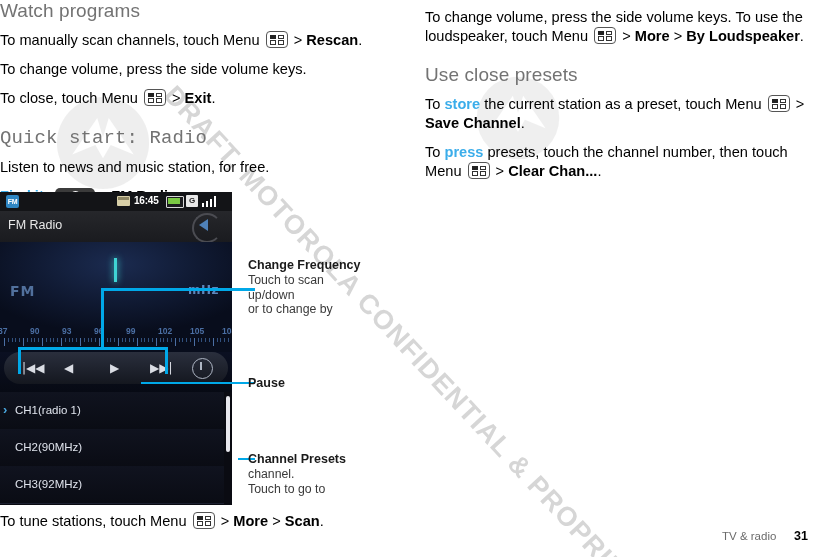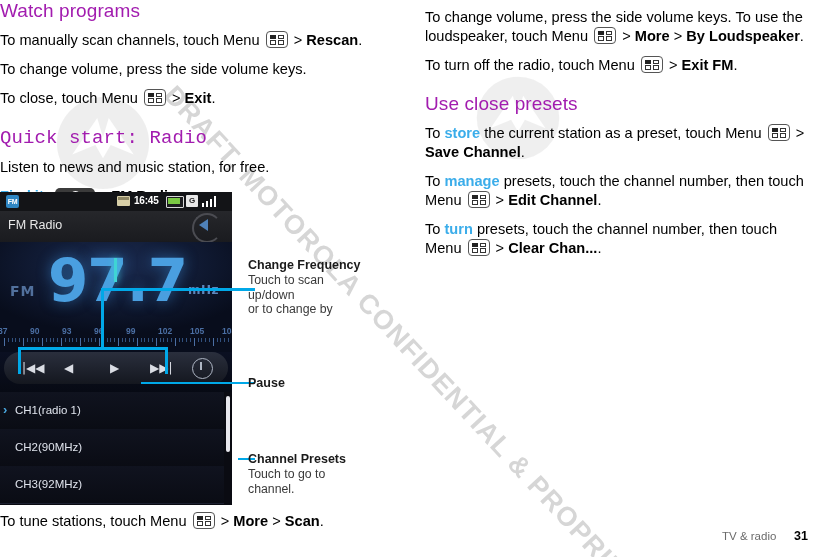--- a/index.html
+++ b/index.html
@@ -43,21 +43,21 @@
     opacity:.28;
   }
   
   .col{position:absolute;z-index:10;}
   #left-col{left:0px;top:0px;width:402px;}
   #right-col{left:425px;top:0px;width:391px;}
 
   h2.sec{
     font-size:19px;
     font-weight:normal;
-    color:#a21caf;
+    color:#737373;
     margin:0 0 9px 0;
     line-height:22px;
     letter-spacing:.1px;
   }
   p.body{
     font-size:14.6px;
     line-height:19px;
     margin:8px 0 10px 0;
     color:#000;
   }
@@ -326,21 +326,20 @@
     <div id="backbtn">
       <div class="ring"></div>
         <div class="tri"></div>
     </div>
   </div>
 
   <div id="tuner-base"></div>
 
   <div id="tuner">
     <div class="fmlab">FM</div>
-    <div class="freq">97.7</div>
     <div class="mhz">mHz</div>
     <div id="scale">
       <div class="nums">
           <span style="left: -2px;">87</span>
           <span style="left: 30px;">90</span>
           <span style="left: 62px;">93</span>
           <span style="left: 94px;">96</span>
           <span style="left: 126px;">99</span>
           <span style="left: 158px;">102</span>
           <span style="left: 190px;">105</span>
@@ -455,42 +454,40 @@
     <p class="co-desc">up/down</p>
     <p class="co-desc">or to change by</p>
   </div>
 
   <div class="co-txt" style="left:248px;top:376px;width:150px;">
     <p class="co-title">Pause</p>
   </div>
 
   <div class="co-txt" style="left:248px;top:452px;width:150px;">
     <p class="co-title">Channel Presets</p>
+    <p class="co-desc">channel.</p>
     <p class="co-desc">Touch to go to</p>
-    <p class="co-desc">channel.</p>
   </div>
 </div>
 
 <div class="col" style="left:0px;top:512px;width:402px;">
   <p class="body" style="margin:0;"><span>To tune stations, touch Menu </span><span class="menukey"><i class="a"></i><i class="b"></i><i class="c"></i><i class="d"></i></span><span> &gt; </span><b>More</b><span> &gt; </span><b>Scan</b><span>.</span></p>
 </div>
 
 <div class="col" id="right-col">
 
   <p class="body"><span>To change volume, press the side volume keys. To use the loudspeaker, touch Menu </span><span class="menukey"><i class="a"></i><i class="b"></i><i class="c"></i><i class="d"></i></span><span> &gt; </span><b>More</b><span> &gt; </span><b>By Loudspeaker</b><span>.</span></p>
 
-  <p class="body"><span>To turn off the radio, touch Menu </span><span class="menukey"><i class="a"></i><i class="b"></i><i class="c"></i><i class="d"></i></span><span> &gt; </span><b>Exit FM</b><span>.</span></p>
 
   <h2 class="sec" style="margin-top:18px;">Use close presets</h2>
 
   <p class="body"><span>To </span><span class="hl">store</span><span> the current station as a preset, touch Menu </span><span class="menukey"><i class="a"></i><i class="b"></i><i class="c"></i><i class="d"></i></span><span> &gt; </span><b>Save Channel</b><span>.</span></p>
 
 
-  <p class="body"><span>To </span><span class="hl">manage</span><span> presets, touch the channel number, then touch Menu </span><span class="menukey"><i class="a"></i><i class="b"></i><i class="c"></i><i class="d"></i></span><span> &gt; </span><b>Edit Channel</b><span>.</span></p>
-
-  <p class="body"><span>To </span><span class="hl">turn</span><span> presets, touch the channel number, then touch Menu </span><span class="menukey"><i class="a"></i><i class="b"></i><i class="c"></i><i class="d"></i></span><span> &gt; </span><b>Clear Chan...</b><span>.</span></p>
+
+  <p class="body"><span>To </span><span class="hl">press</span><span> presets, touch the channel number, then touch Menu </span><span class="menukey"><i class="a"></i><i class="b"></i><i class="c"></i><i class="d"></i></span><span> &gt; </span><b>Clear Chan...</b><span>.</span></p>
 
 </div>
 
 <div id="footer">
   <div class="ft label">TV &amp; radio</div>
   <div class="ft page">31</div>
 </div>
 
 </body></html>

